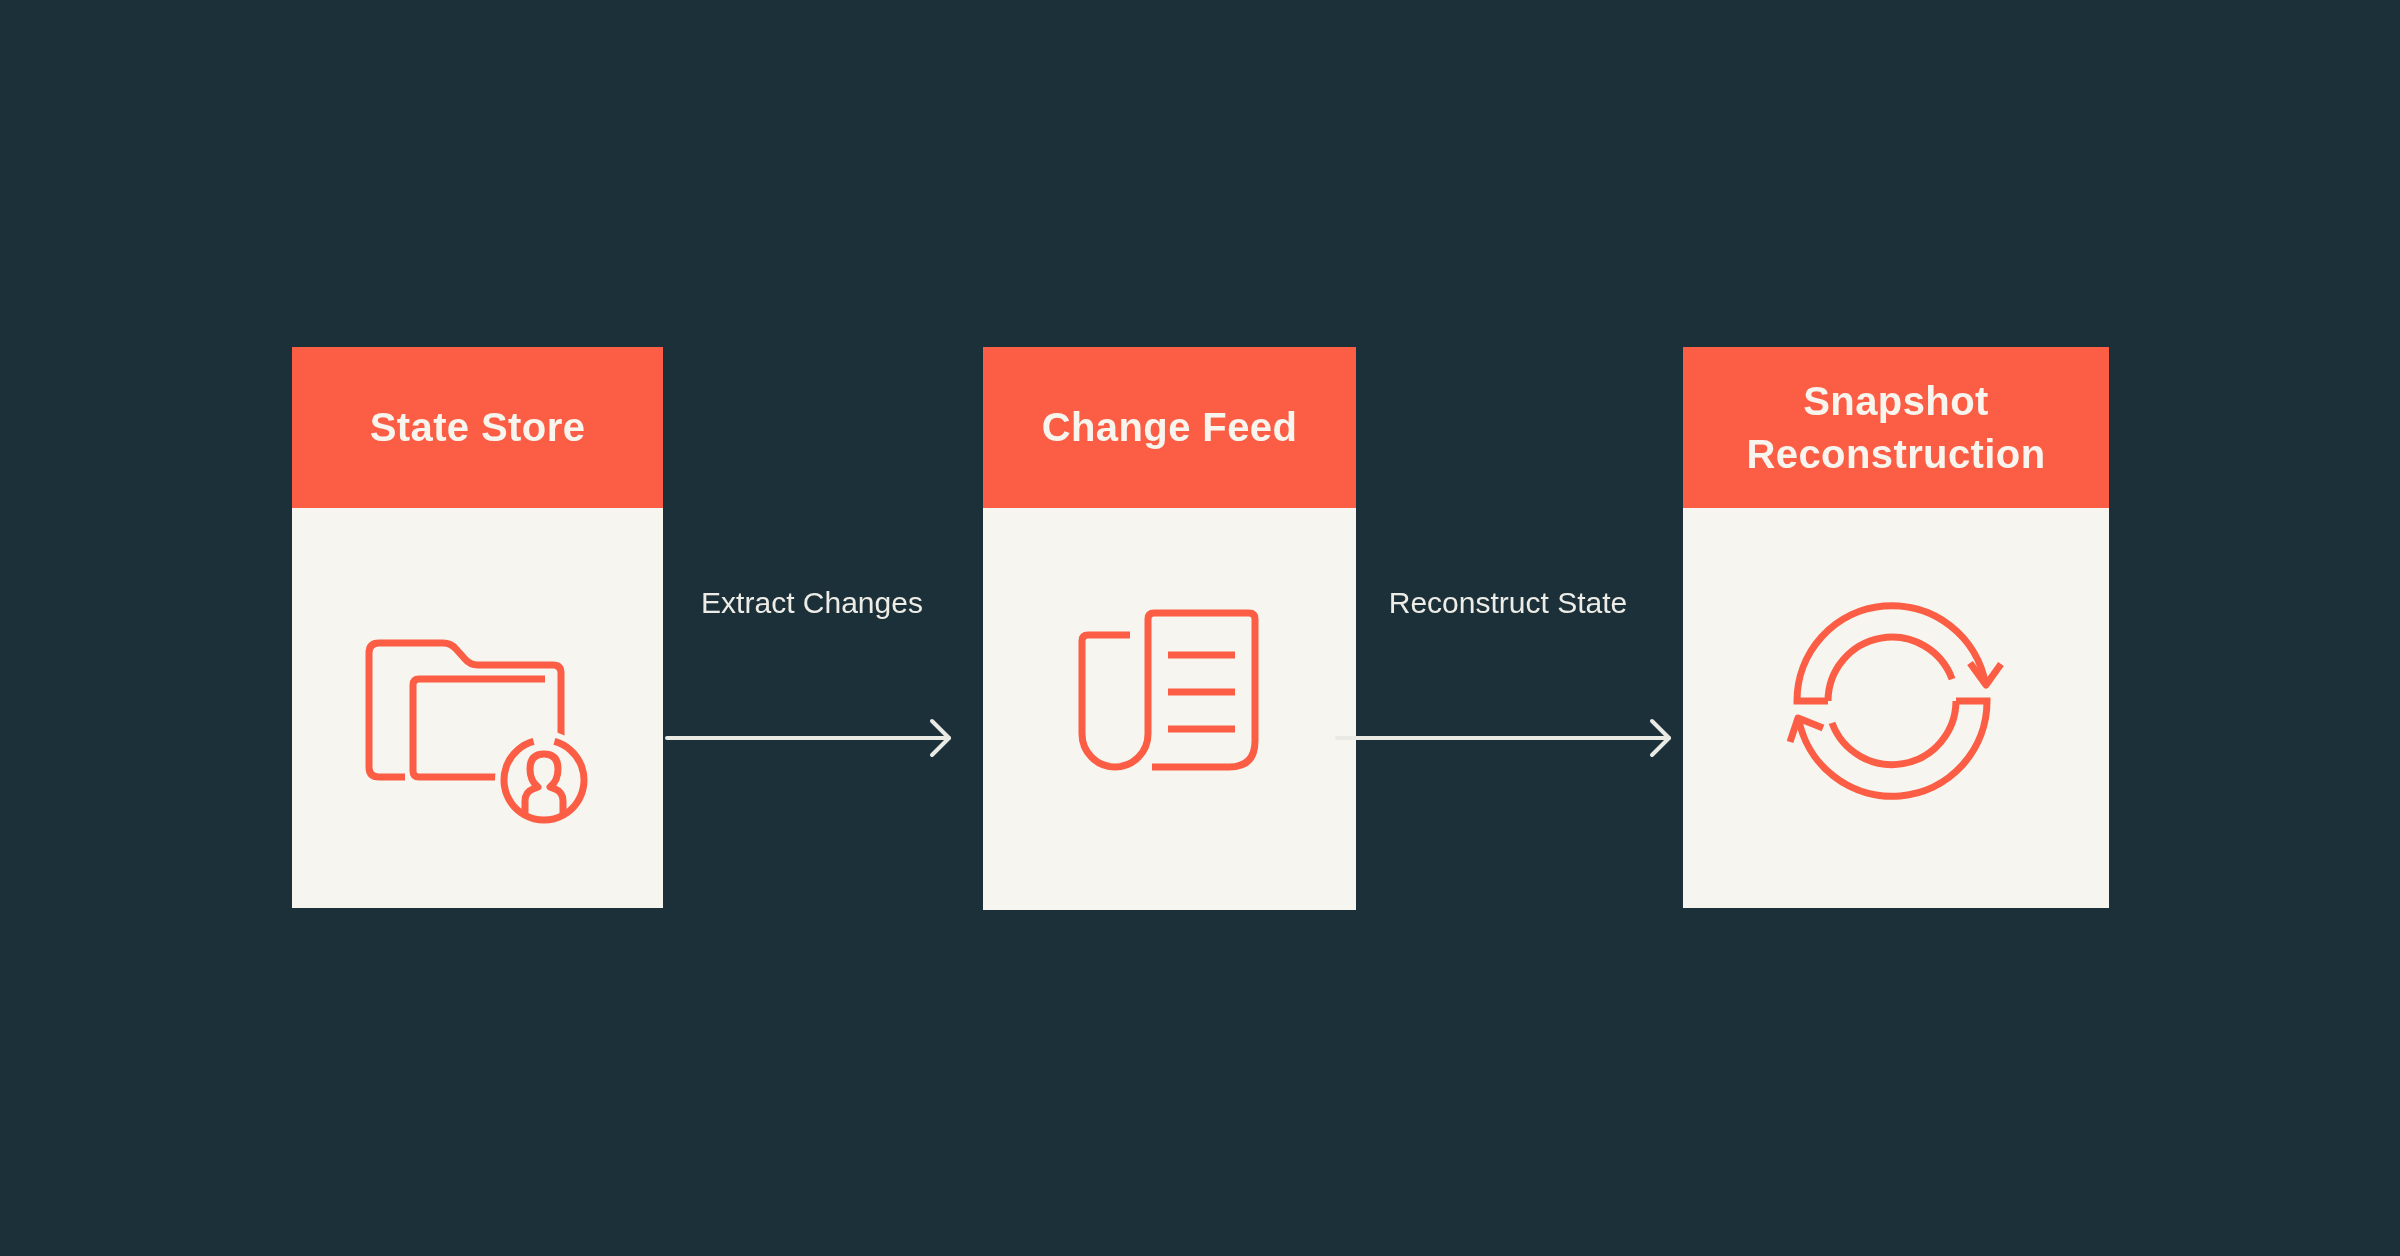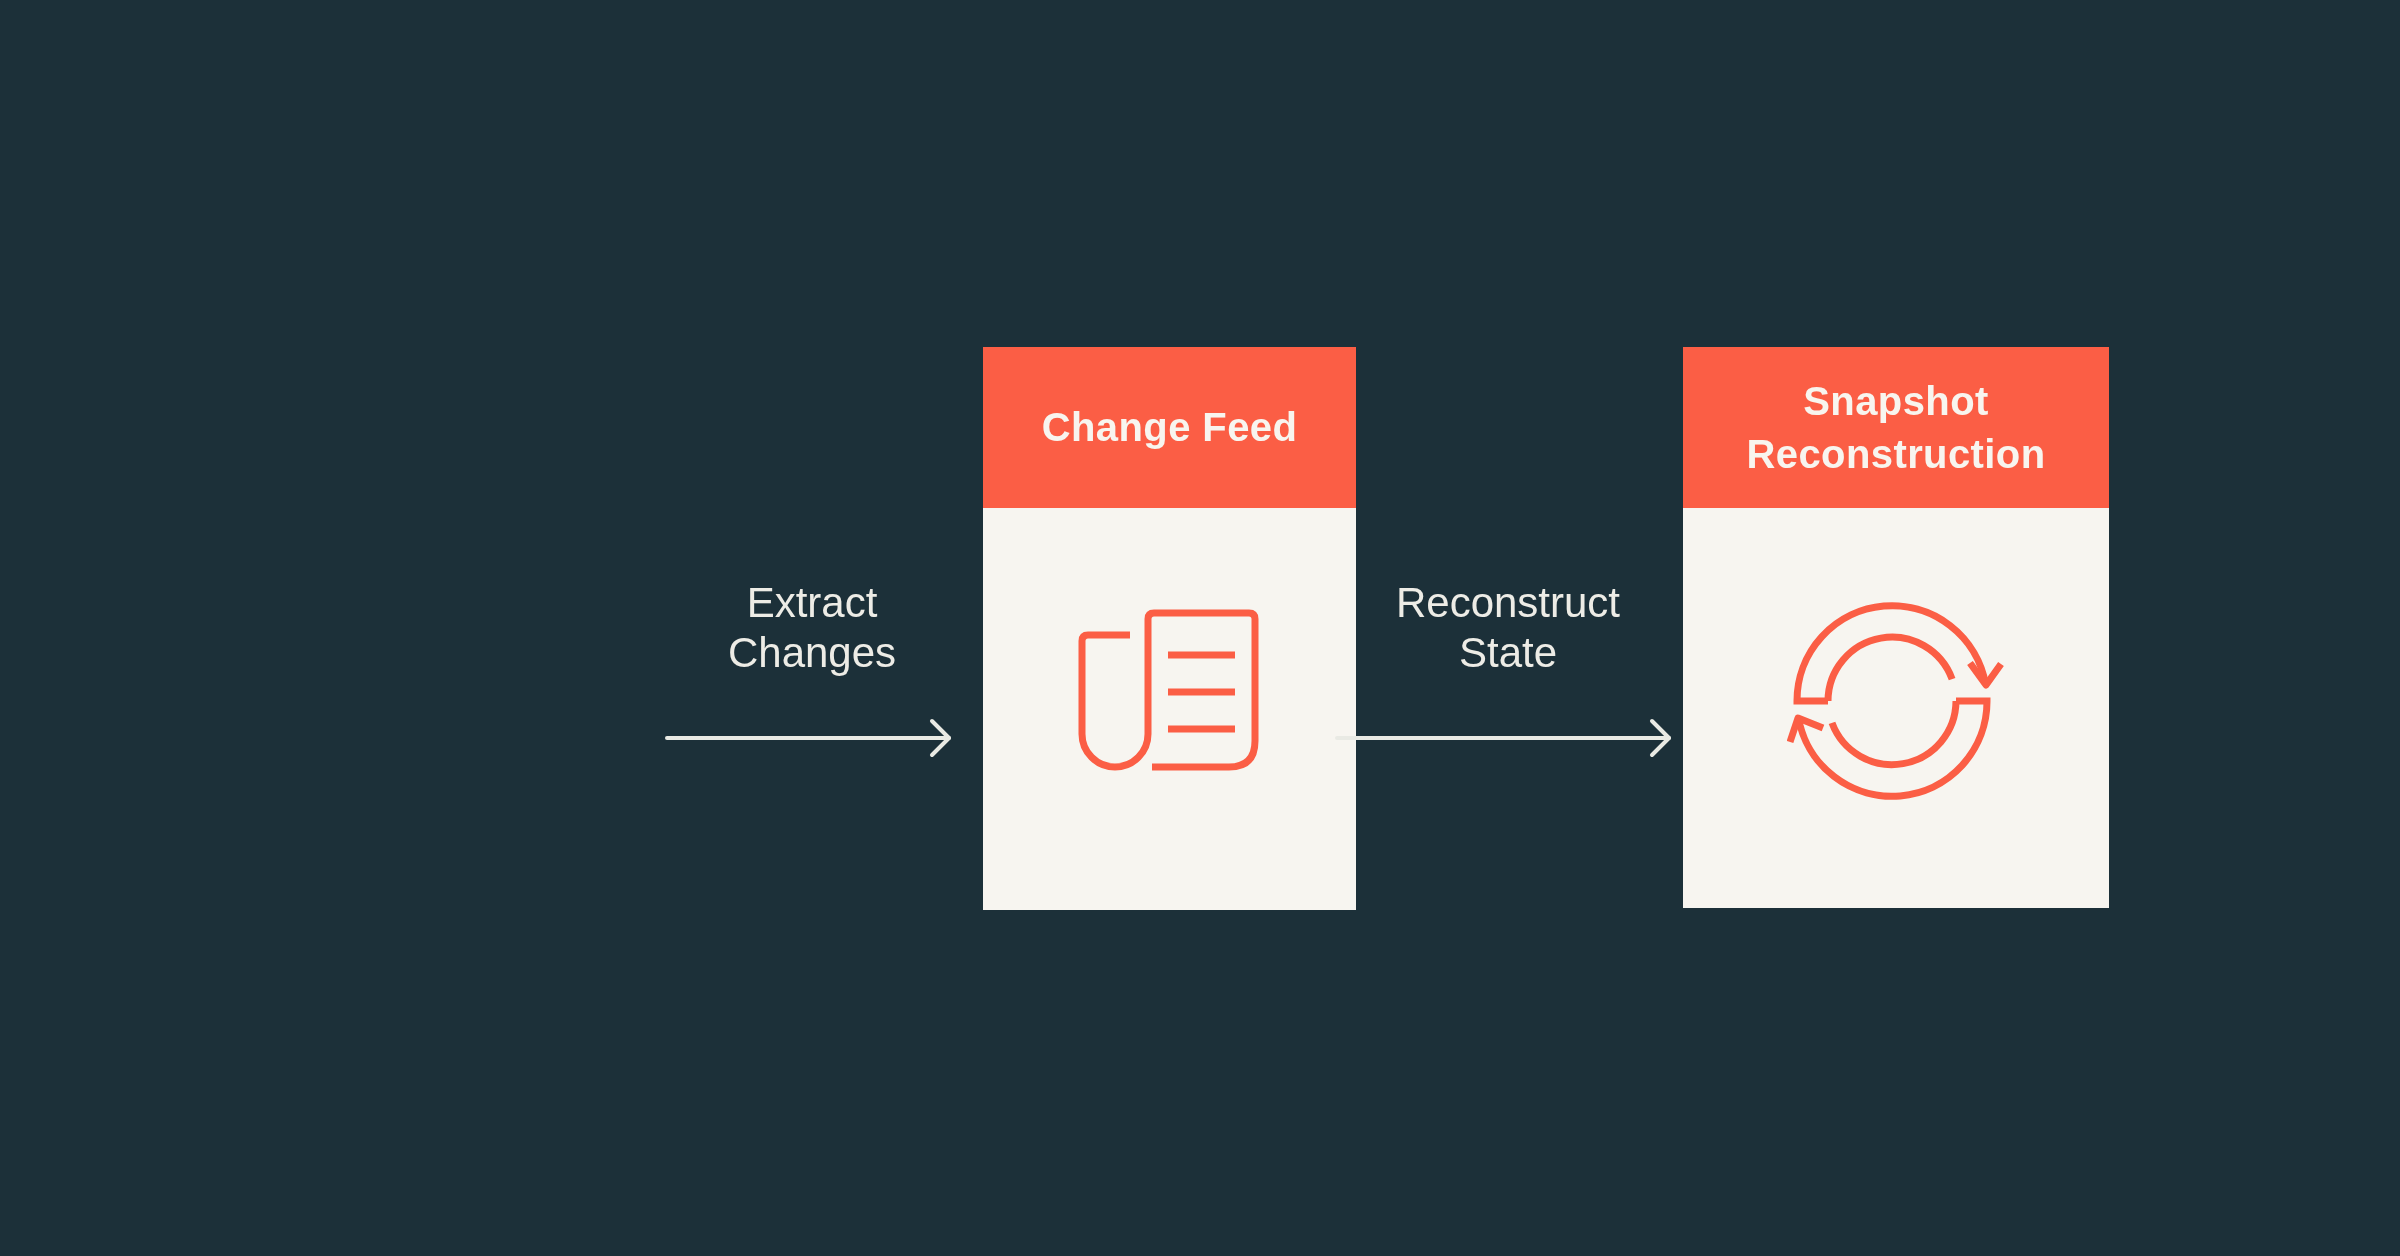--- a/index.html
+++ b/index.html
@@ -37,35 +37,54 @@
   .node-body{
     flex:1 1 auto;
     background:var(--panel);
     display:flex;align-items:center;justify-content:center;
   }
   .icon-folder{margin-top:28px;}
   .icon-feed{margin-top:-34px;}
   .icon-sync{margin-top:-12px;}
   .connector-label{
     position:absolute;
-    font-weight:400;font-size:42px;line-height:50px;
+    font-weight:400;font-size:30px;line-height:50px;
     color:var(--label);
     text-align:center;
   }
   .connector-label-1{left:687px;top:578px;width:250px;}
   .connector-label-2{left:1353px;top:578px;width:310px;}
   .connector-arrow{position:absolute;}
   .connector-arrow-1{left:665px;top:712px;}
   .connector-arrow-2{left:1335px;top:712px;}
 </style>
 </head>
 <body>
 
 <div class="stage">
 
+  <section class="node node-1">
+    <header class="node-header">
+      <h2 class="node-title">State Store</h2>
+    </header>
+    <div class="node-body">
+      <svg class="icon-folder" width="230" height="210" viewBox="0 0 230 210" fill="none">
+
+        <path d="M 42,160 L 16,160 Q 6,160 6,150 L 6,36 Q 6,26 16,26 L 80,26 Q 88,26 93,32 L 102,42 Q 107,48 115,48 L 190,48 Q 198,48 198,56 L 198,131" stroke="#FB5E45" stroke-width="7" stroke-linejoin="round"></path>
+
+        <path d="M 182,62 L 56,62 Q 50,62 50,68 L 50,154 Q 50,160 56,160 L 140,160" stroke="#FB5E45" stroke-width="7" stroke-linejoin="round"></path>
+
+        <circle cx="181" cy="163" r="49" fill="#F7F5F0"></circle>
+
+        <path d="M 191.4,124.4 A 40 40 0 1 1 170.6,124.4" stroke="#FB5E45" stroke-width="7"></path>
+
+        <path d="M 162,197 L 162,184 Q 162,175 170,172 L 175,170 Q 167,164 167,152 Q 167,137 181,137 Q 195,137 195,152 Q 195,164 187,170 L 192,172 Q 200,175 200,184 L 200,197" stroke="#FB5E45" stroke-width="7" stroke-linejoin="round"></path>
+      </svg>
+    </div>
+  </section>
 
   <div class="connector-label connector-label-1">Extract Changes</div>
   <svg class="connector-arrow connector-arrow-1" width="295" height="52" viewBox="0 0 295 52" fill="none">
     <path d="M 2,26 L 284,26" stroke="#E9EAE4" stroke-width="4" stroke-linecap="round"></path>
     <path d="M 267,9 L 284,26 L 267,43" stroke="#E9EAE4" stroke-width="4" stroke-linecap="round" stroke-linejoin="round"></path>
   </svg>
 
   <section class="node node-2">
     <header class="node-header">
       <h2 class="node-title">Change Feed</h2>

